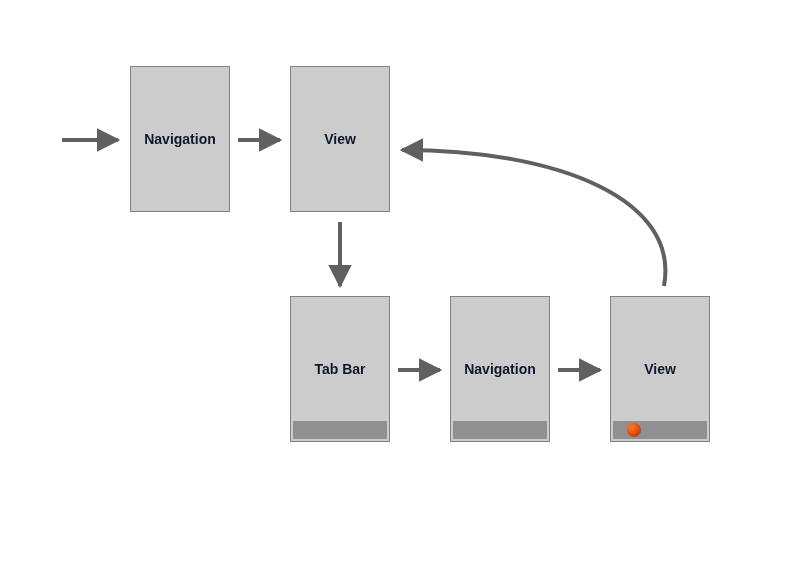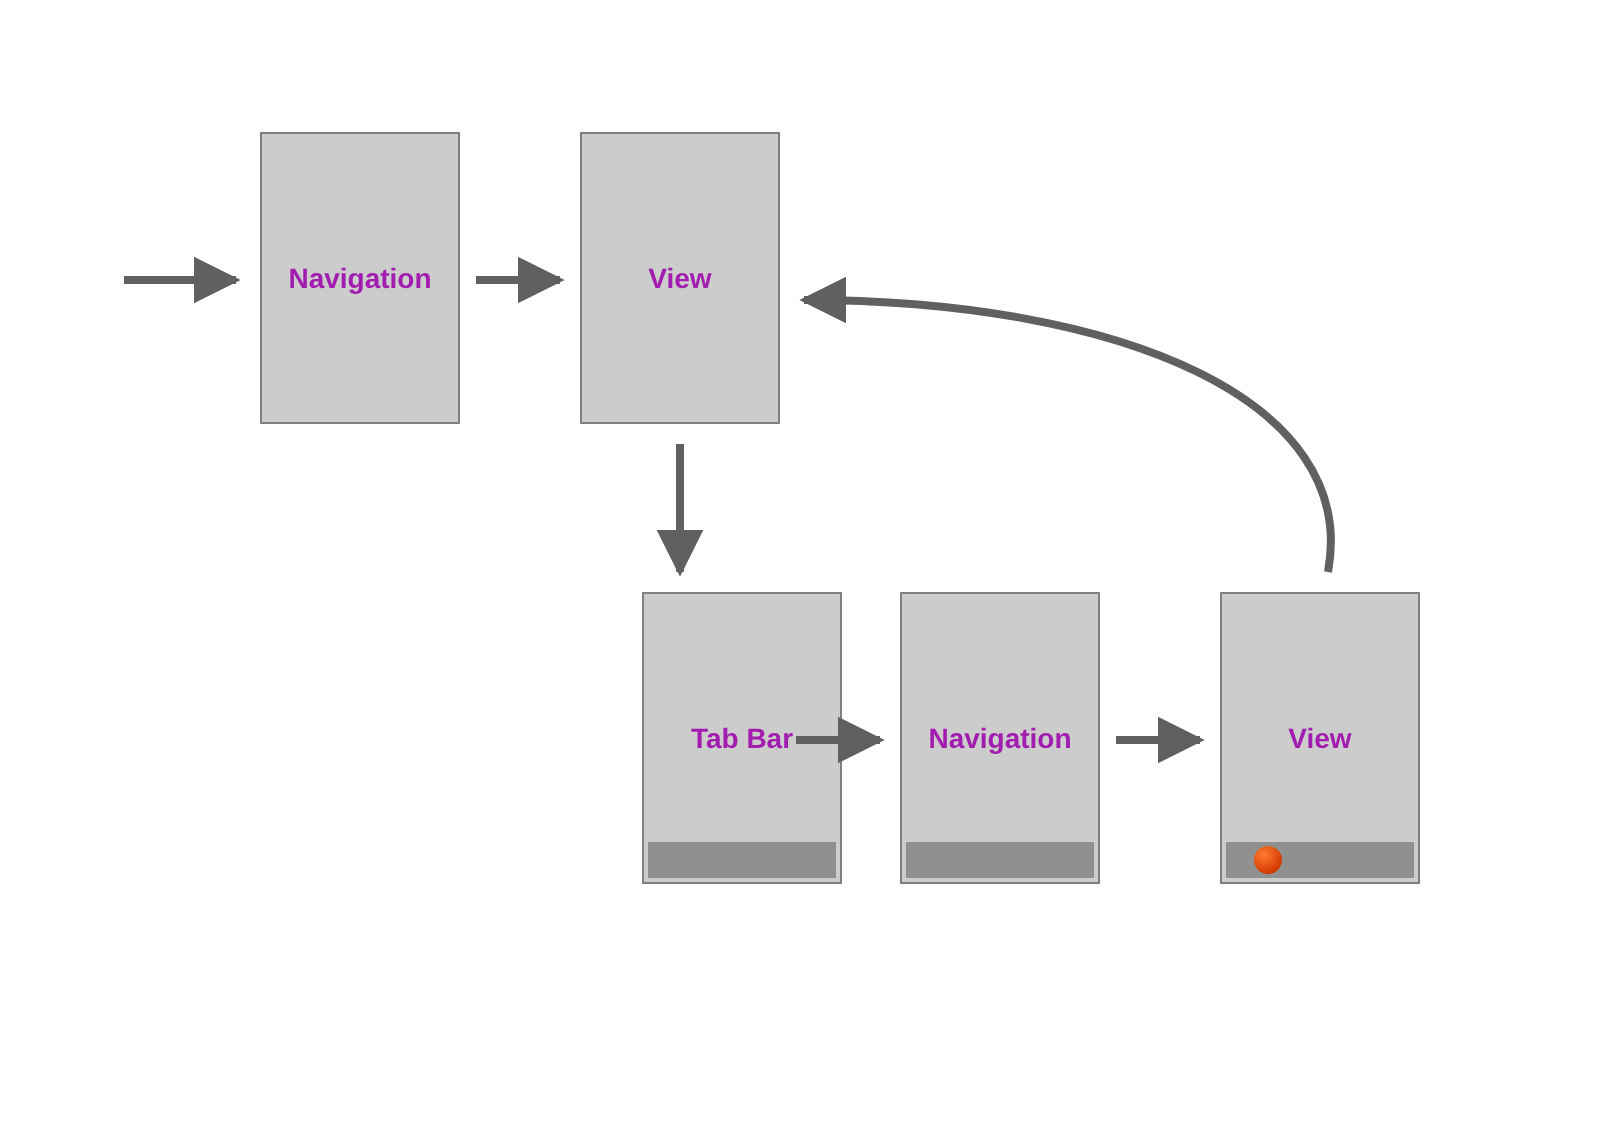--- a/index.html
+++ b/index.html
@@ -17,21 +17,21 @@
     background: #cccccc;
     border: 1px solid #808080;
     box-sizing: border-box;
     display: flex;
     align-items: center;
     justify-content: center;
   }
   .box span {
     font-size: 14px;
     font-weight: bold;
-    color: #a21caf;
+    color: #0f172a;
   }
   .tabbar {
     position: absolute;
     left: 2px;
     right: 2px;
     bottom: 2px;
     height: 18px;
     background: #909090;
   }
   .dot {
@@ -56,21 +56,21 @@
 <body>
 
 <div class="box" style="left:130px; top:66px; width:100px; height:146px;">
   <span>Navigation</span>
 </div>
 
 <div class="box" style="left:290px; top:66px; width:100px; height:146px;">
   <span>View</span>
 </div>
 
-<div class="box" style="left:290px; top:296px; width:100px; height:146px;margin-left:31px;">
+<div class="box" style="left:290px; top:296px; width:100px; height:146px;">
   <span>Tab Bar</span>
   <div class="tabbar"></div>
 </div>
 
 <div class="box" style="left:450px; top:296px; width:100px; height:146px;">
   <span>Navigation</span>
   <div class="tabbar"></div>
 </div>
 
 <div class="box" style="left:610px; top:296px; width:100px; height:146px;">

